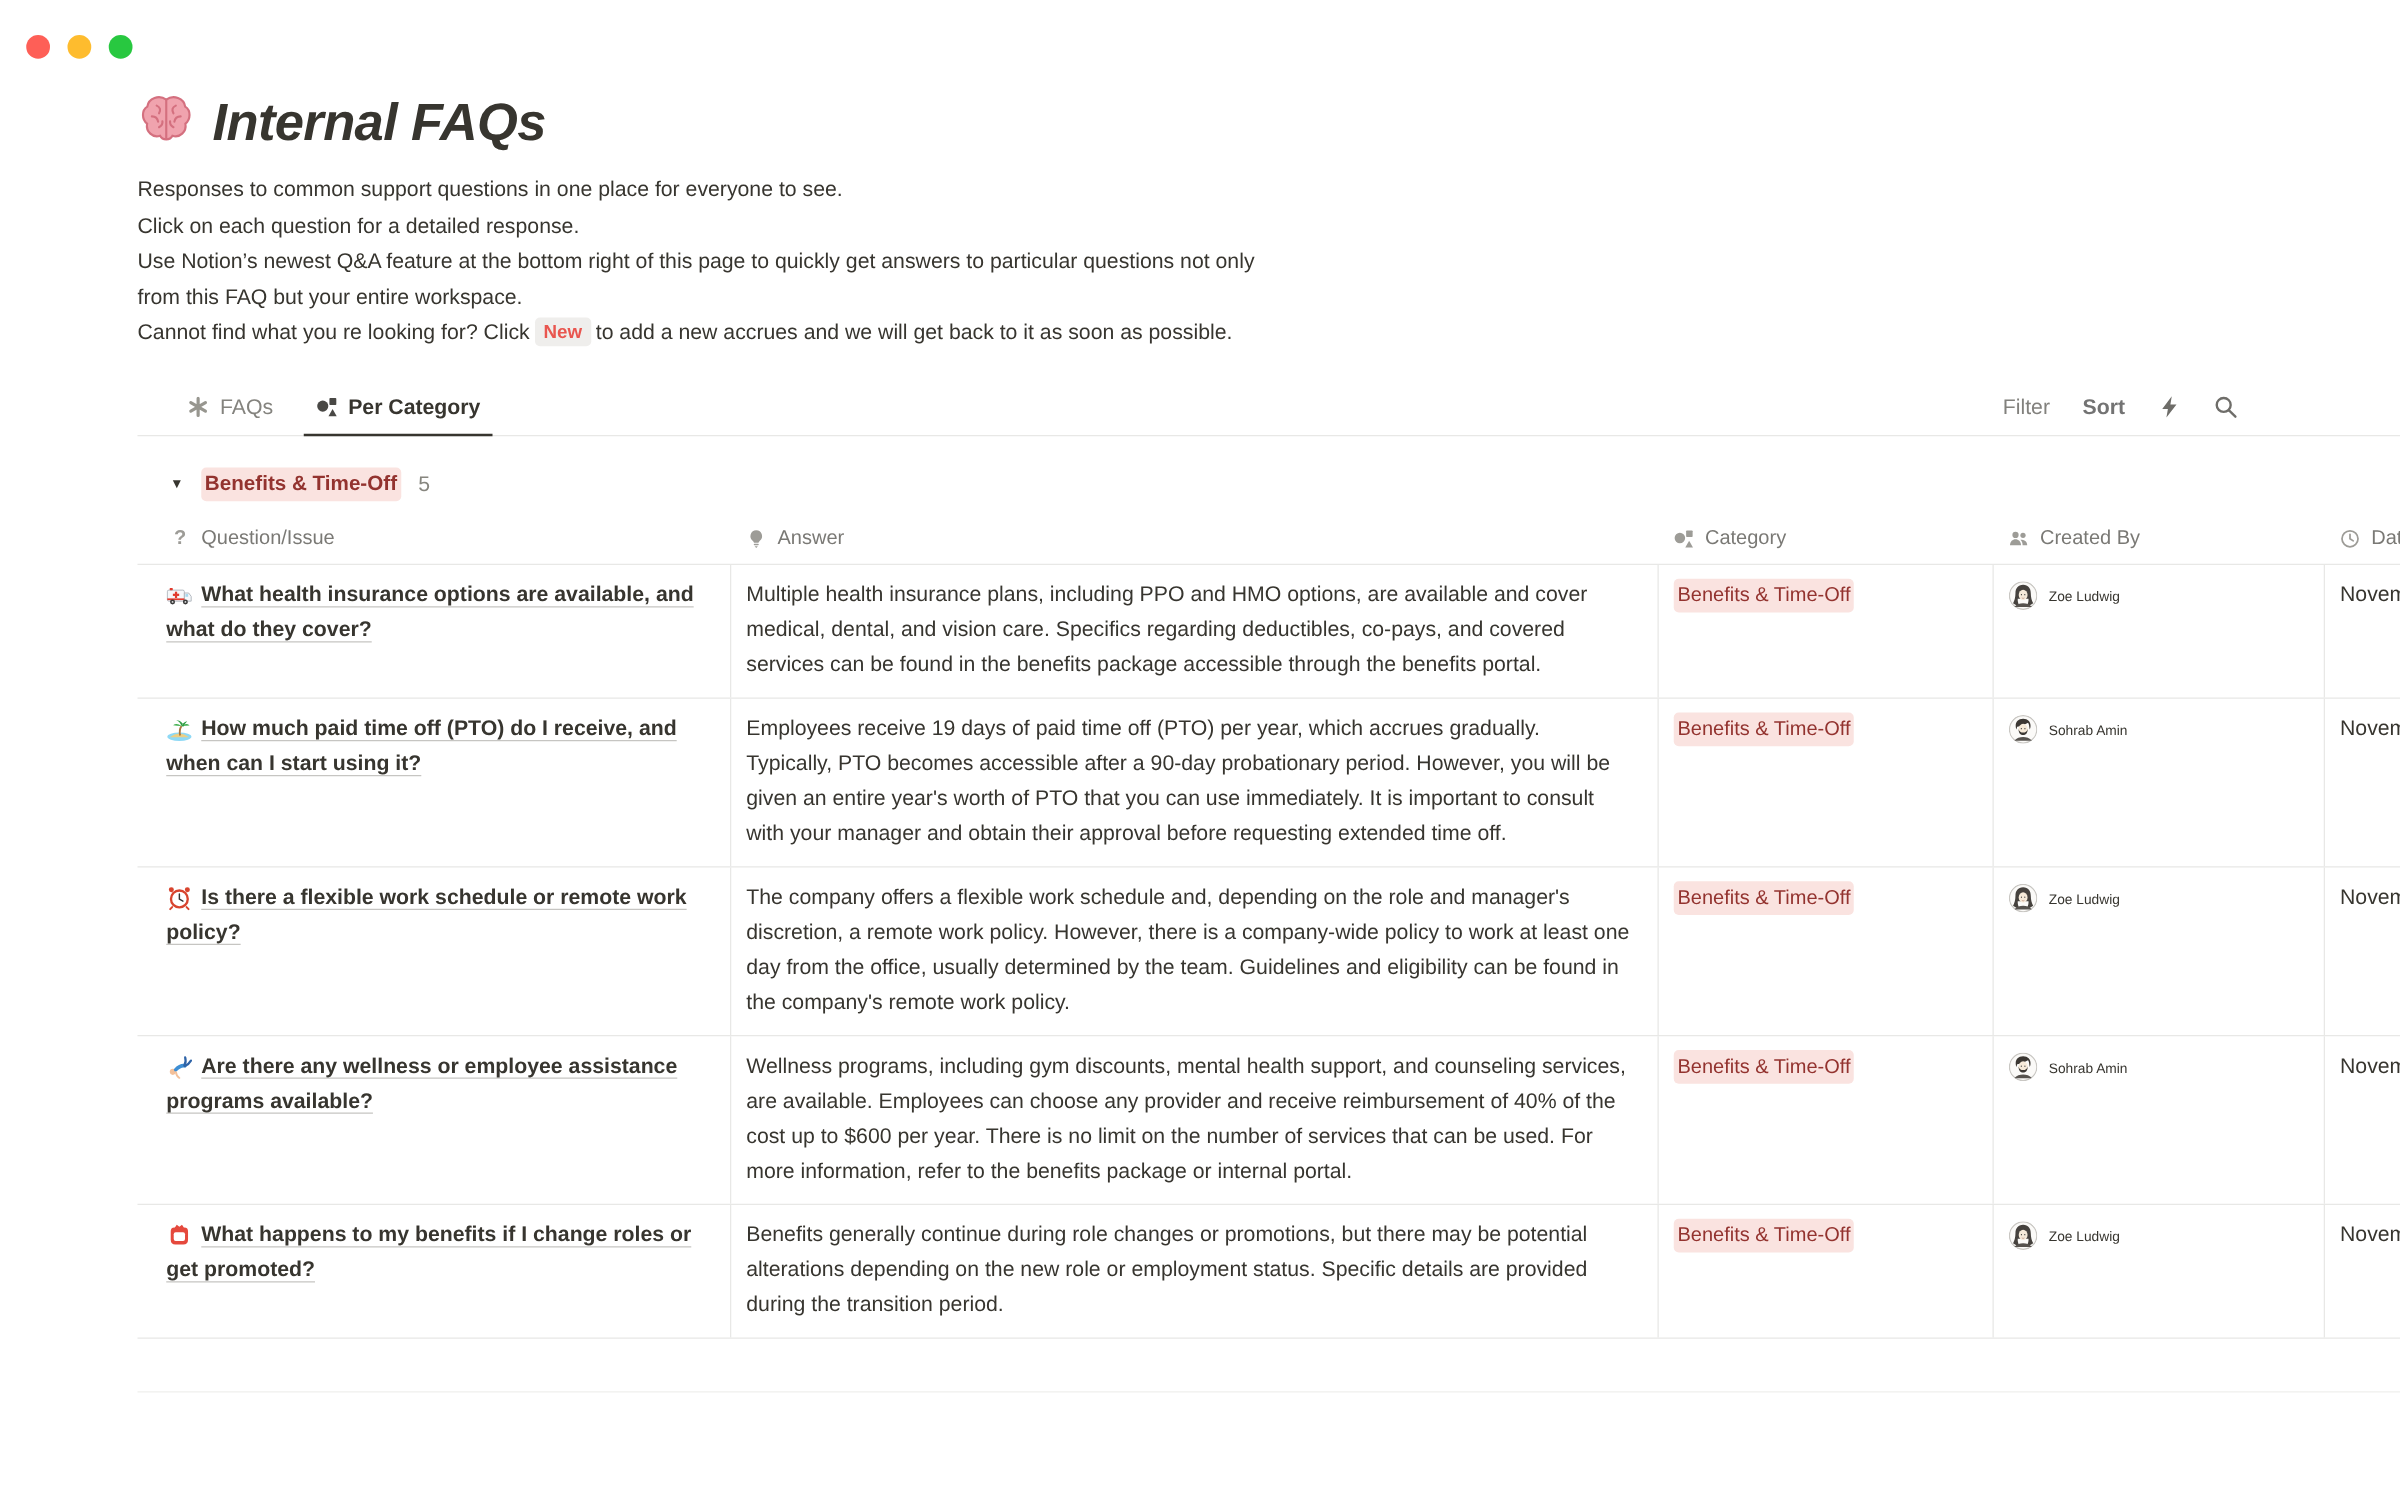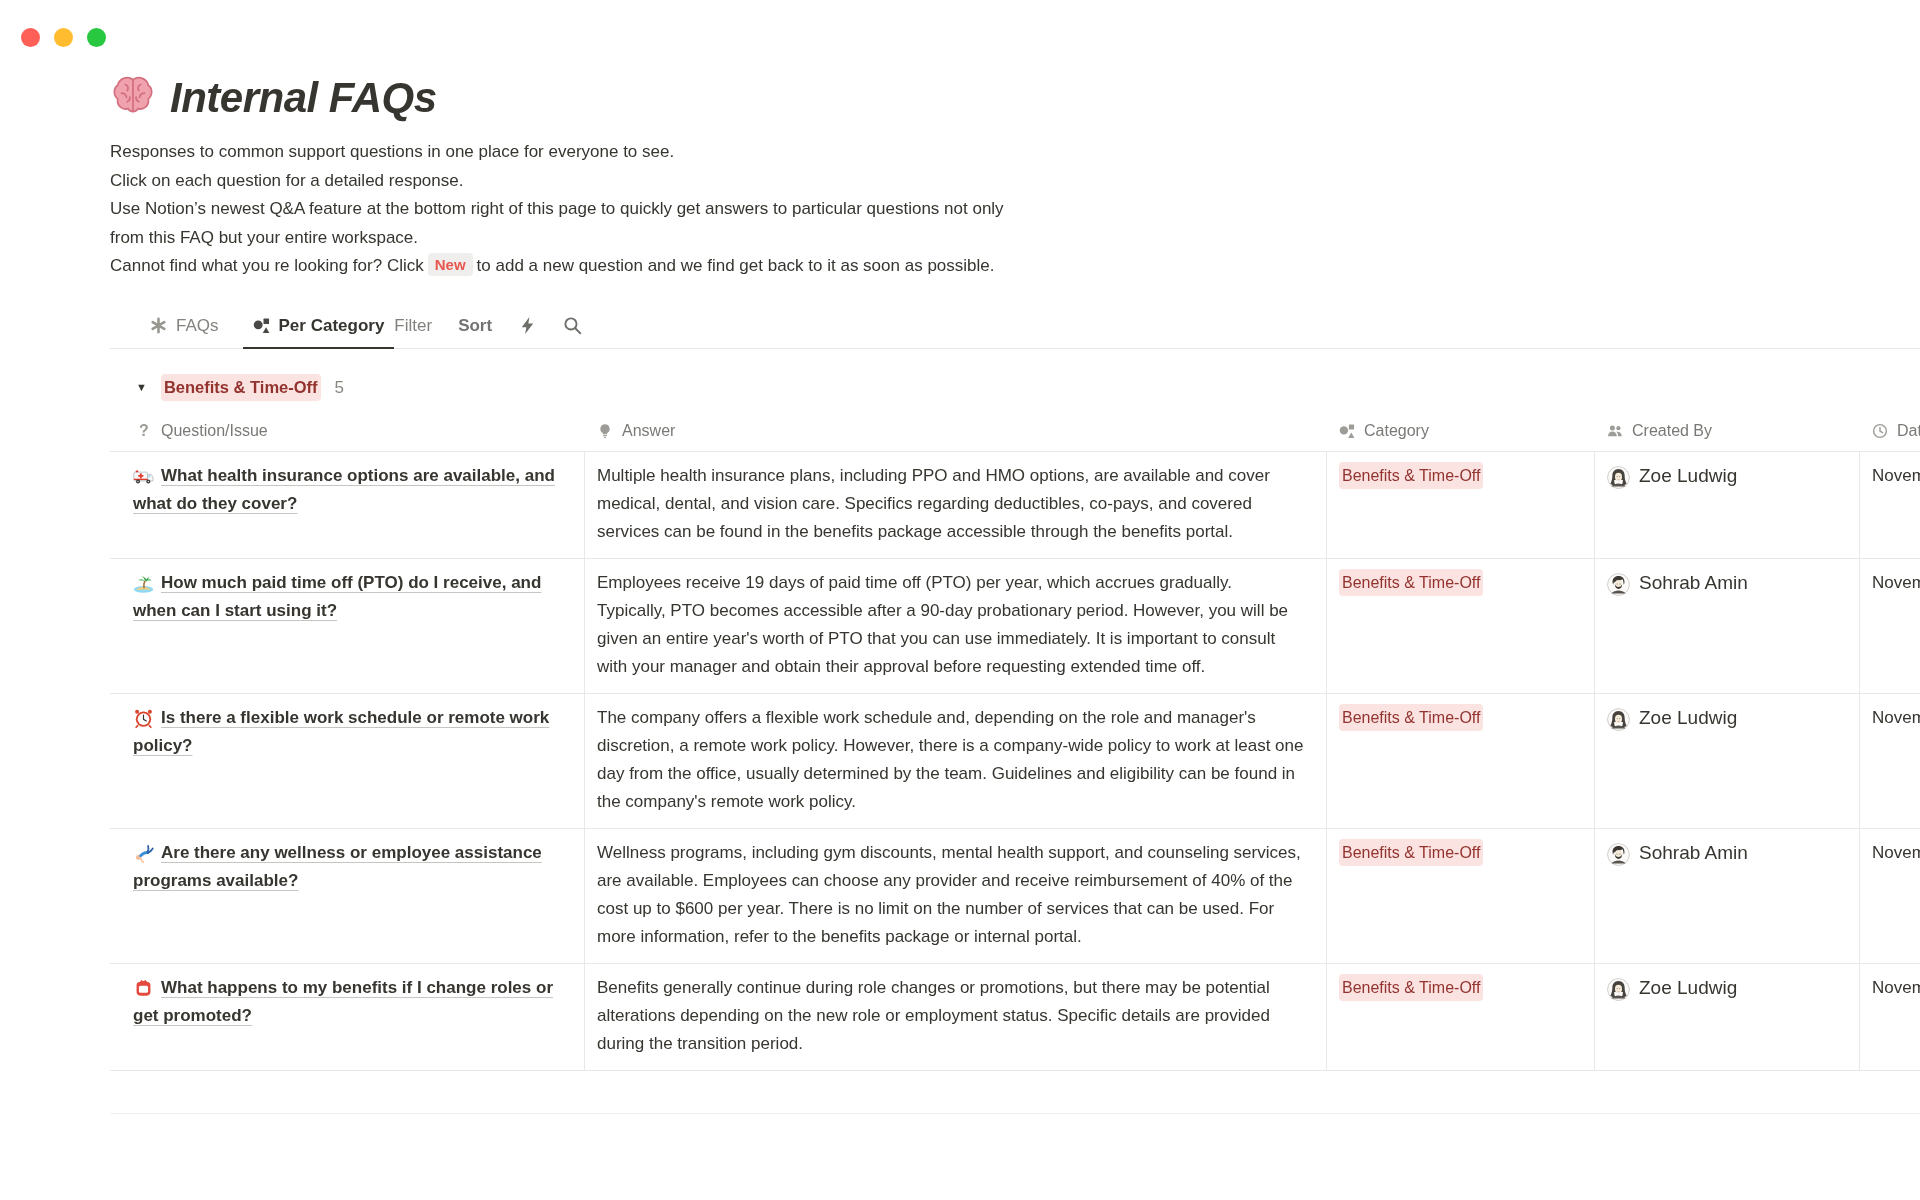--- a/index.html
+++ b/index.html
@@ -18,21 +18,21 @@
   
   .page-header{margin:72px 0 0 110px;font-style:italic;}
   .title-line{font-size:42px;font-weight:700;letter-spacing:-.5px;line-height:52px;color:#37352F;}
   .title-line .emoji-big{width:46px;height:46px;margin-right:14px;vertical-align:-7px;}
   .desc{margin:14px 0 0 110px;width:1120px;}
   .desc p{margin:0;font-size:17px;line-height:28.5px;color:#37352F;white-space:pre-line;}
   .new-badge{display:inline-block;background:#EFEEEC;color:#E9564F;border-radius:4px;
     font-size:15px;line-height:19px;padding:2px 7px;margin:0 4px;vertical-align:1px;font-weight:bold;}
   
   .tabbar{margin-left:110px;width:1810px;height:42px;margin-top:25px;
-    border-bottom:1px solid #E8E8E6;display:flex;align-items:flex-end;}
+    border-bottom:1px solid #E8E8E6;display:flex;justify-content:space-between;align-items:flex-end;}
   .tabs{display:flex;margin-left:30px;gap:14px;}
   .tab{display:flex;align-items:center;gap:9px;font-size:17px;padding:0 10px 12px 10px;color:#84837E;cursor:pointer;}
   .tab .icon{width:17px;height:17px;color:#97968F;}
   .tab.active{color:#37352F;font-weight:600;border-bottom:2px solid #37352F;margin-bottom:-1px;padding-bottom:11px;}
   .tab.active .icon{color:#494845;}
   .controls{display:flex;align-items:center;gap:26px;margin-right:130px;padding-bottom:12px;}
   .ctrl-label{font-size:17px;color:#82817D;cursor:pointer;}
   .ctrl-label.sort{color:#737373;font-weight:bold;}
   .controls .icon{width:19px;height:19px;color:#6E6D69;cursor:pointer;}
   
@@ -54,21 +54,21 @@
   .cell{padding:10px 14px 12px 12px;font-size:17px;line-height:28px;}
   .cell.q{padding-left:23px;padding-right:24px;border-right:1px solid #E8E8E6;}
   .cell.a{padding-right:22px;border-right:1px solid #E8E8E6;color:#37352F;}
   .cell.c,.cell.p{border-right:1px solid #E8E8E6;}
   .cell.d{white-space:nowrap;overflow:visible;}
   .emoji{width:21px;height:21px;margin-right:7px;vertical-align:-4px;}
   .qlink{font-weight:600;color:#37352F;cursor:pointer;
     text-decoration:underline;text-decoration-color:#C6C5C2;text-decoration-thickness:1px;text-underline-offset:3.5px;}
   .cell .cat-badge{font-weight:400;font-size:16px;}
   .avatar{width:23px;height:23px;margin-right:9px;vertical-align:-6px;border-radius:50%;}
-  .person-name{font-size:19px;}
+  .person-name{font-size:11px;}
   .bottom-rule{margin:42px 0 0 110px;width:1810px;border-top:1px solid #F0EFED;}
   .defs{position:absolute;width:0;height:0;overflow:hidden;}
 </style>
 </head>
 <body>
 
 <svg class="defs" xmlns="http://www.w3.org/2000/svg">
   <defs>
     <symbol id="e-brain" viewBox="0 0 24 24">
       <path d="M12 3.5 C9 1.3 4.6 2.9 4.1 6.4 C1.6 7.9 1.8 12 4 13.5 C3.4 16.9 6.4 19.6 9.4 18.6 C10.4 20.6 13.6 20.6 14.6 18.6 C17.6 19.6 20.6 16.9 20 13.5 C22.2 12 22.4 7.9 19.9 6.4 C19.4 2.9 15 1.3 12 3.5 Z" fill="#F0A3AE" stroke="#D4707F" stroke-width="0.9"></path>
@@ -180,21 +180,21 @@
         <use href="#e-brain"></use>
       </svg><span>Internal FAQs</span>
   </div>
 </div>
 
 <div class="desc">
   <p>Responses to common support questions in one place for everyone to see.</p>
   <p>Click on each question for a detailed response.</p>
   <p>Use Notion’s newest Q&amp;A feature at the bottom right of this page to quickly get answers to particular questions not only
 from this FAQ but your entire workspace.</p>
-  <p><span>Cannot find what you re looking for? Click</span><span class="new-badge">New</span><span>to add a new question and we find get back to it as soon as possible.</span></p>
+  <p><span>Cannot find what you re looking for? Click</span><span class="new-badge">New</span><span>to add a new accrues and we will get back to it as soon as possible.</span></p>
 </div>
 
 <div class="tabbar">
   <div class="tabs">
     <div class="tab">
       <svg class="icon">
           <use href="#i-asterisk"></use>
         </svg>
       <span>FAQs</span>
     </div>

